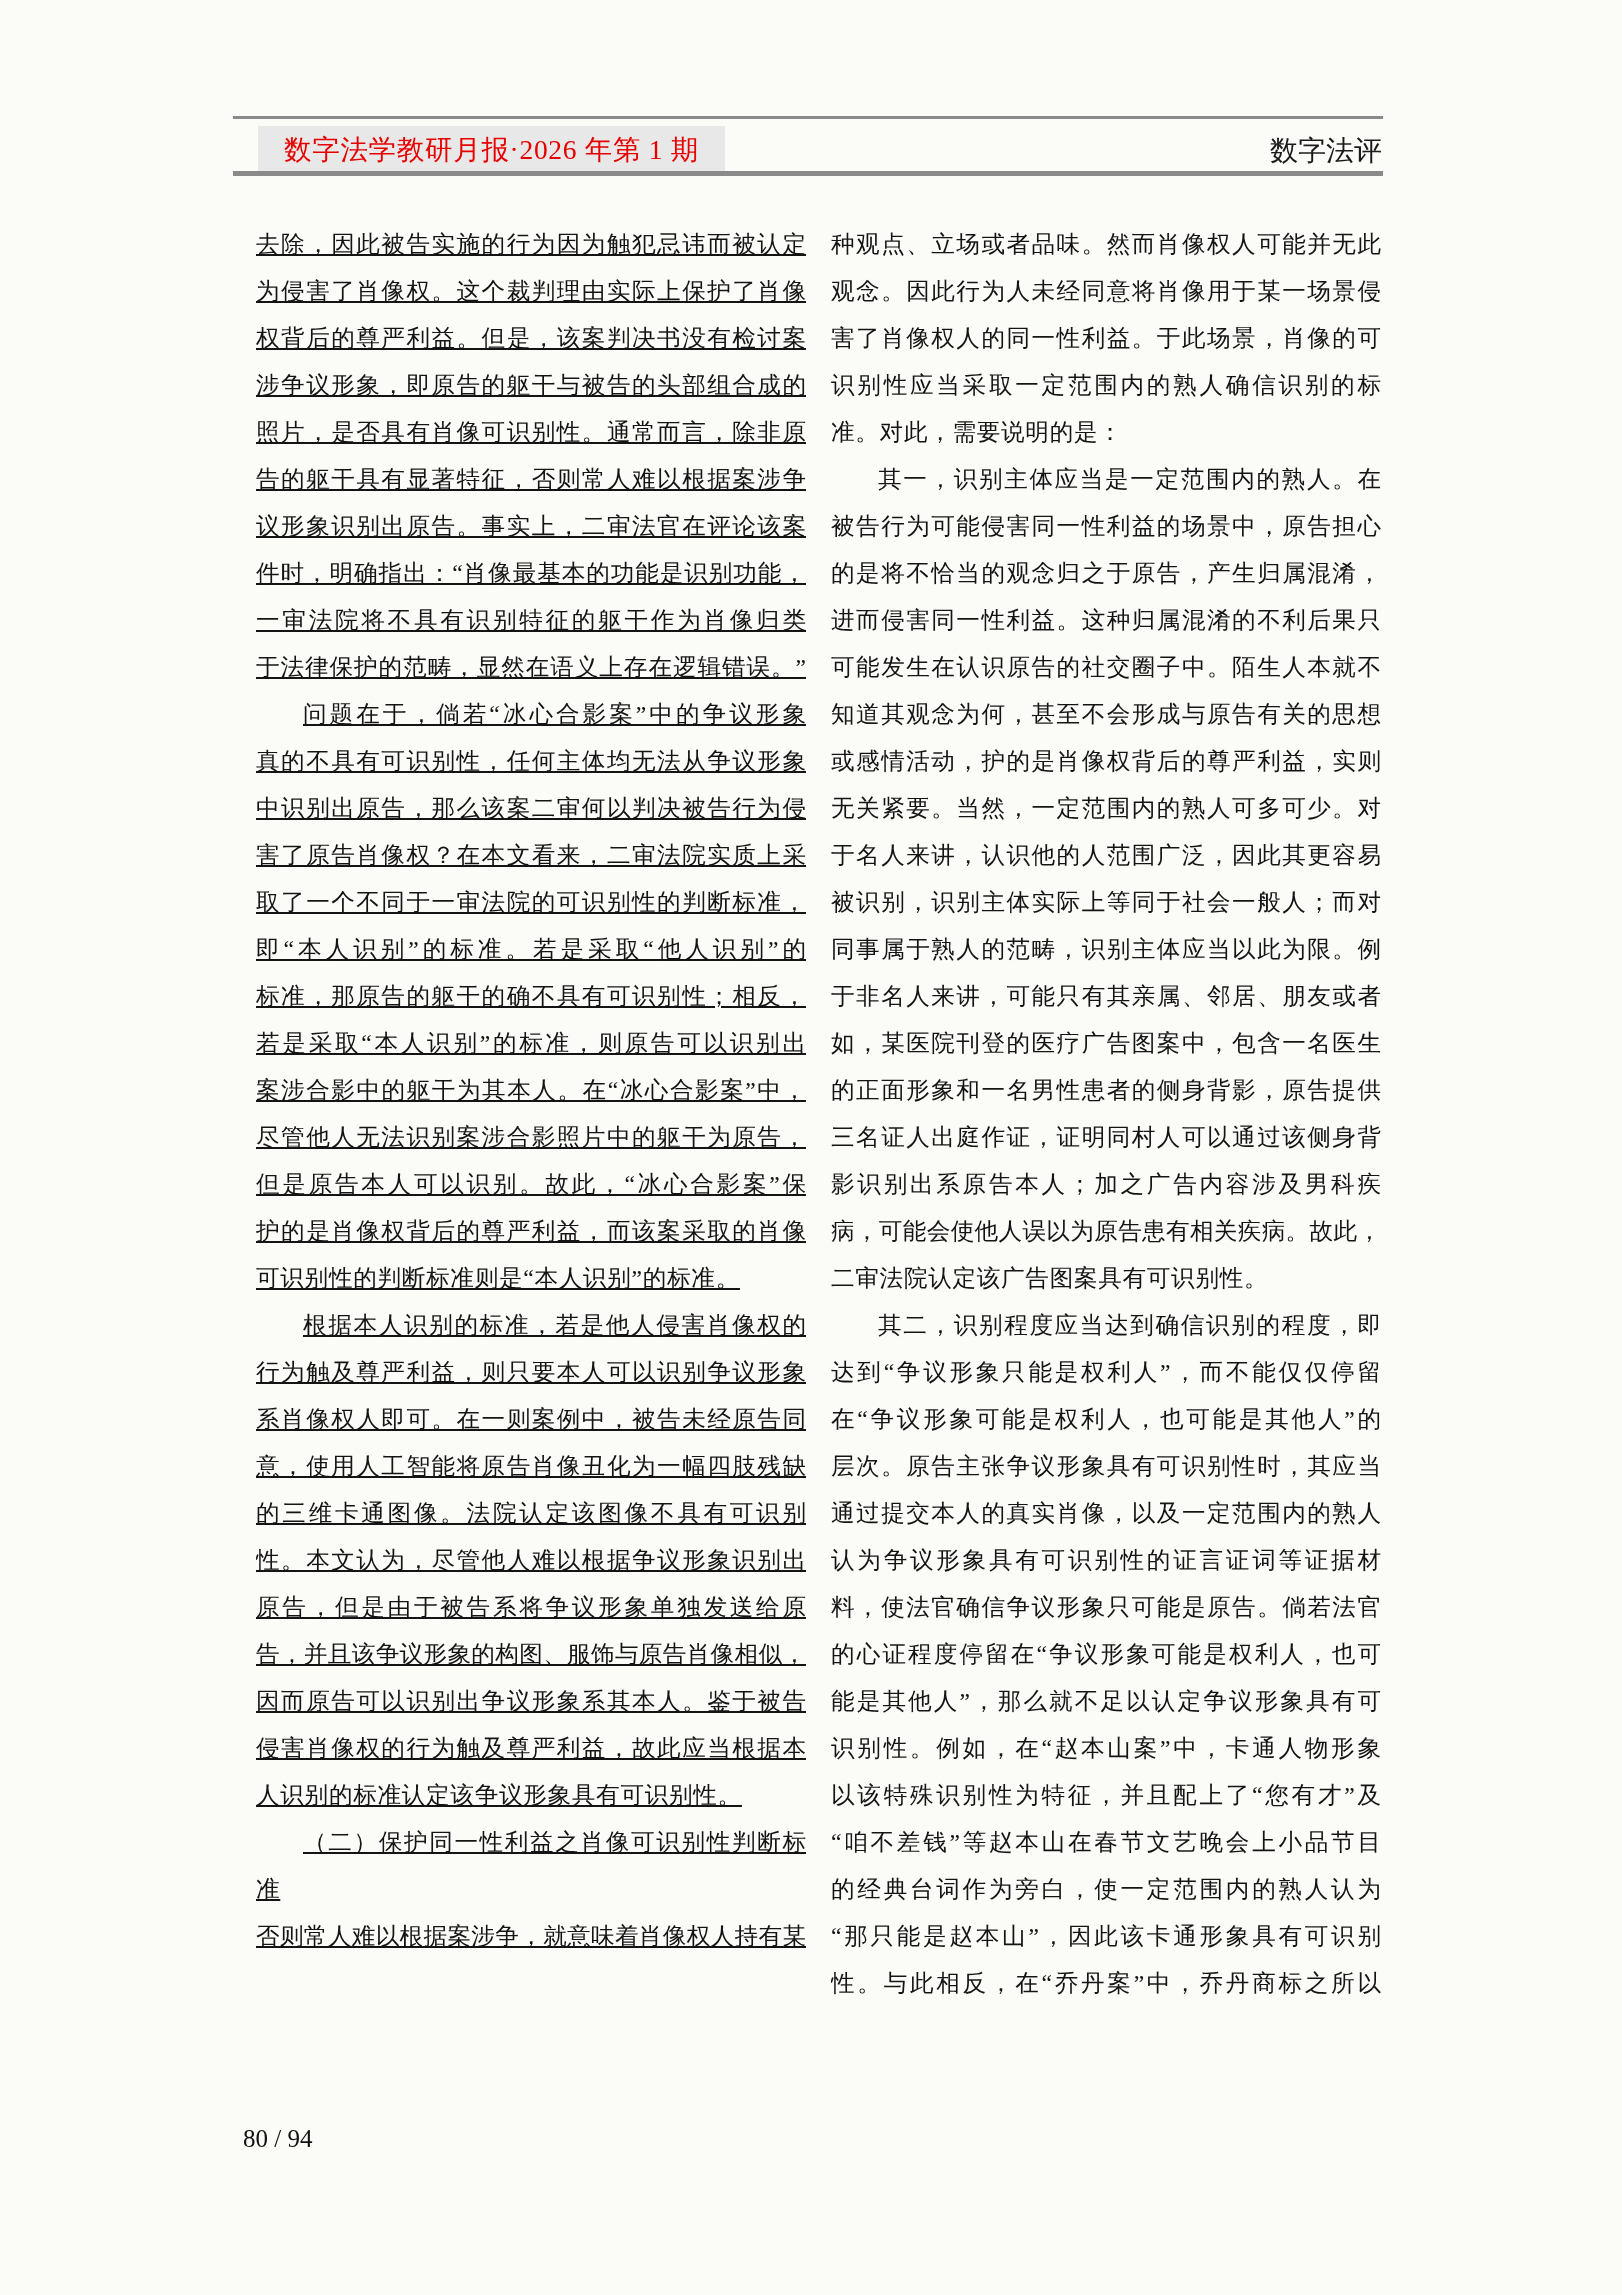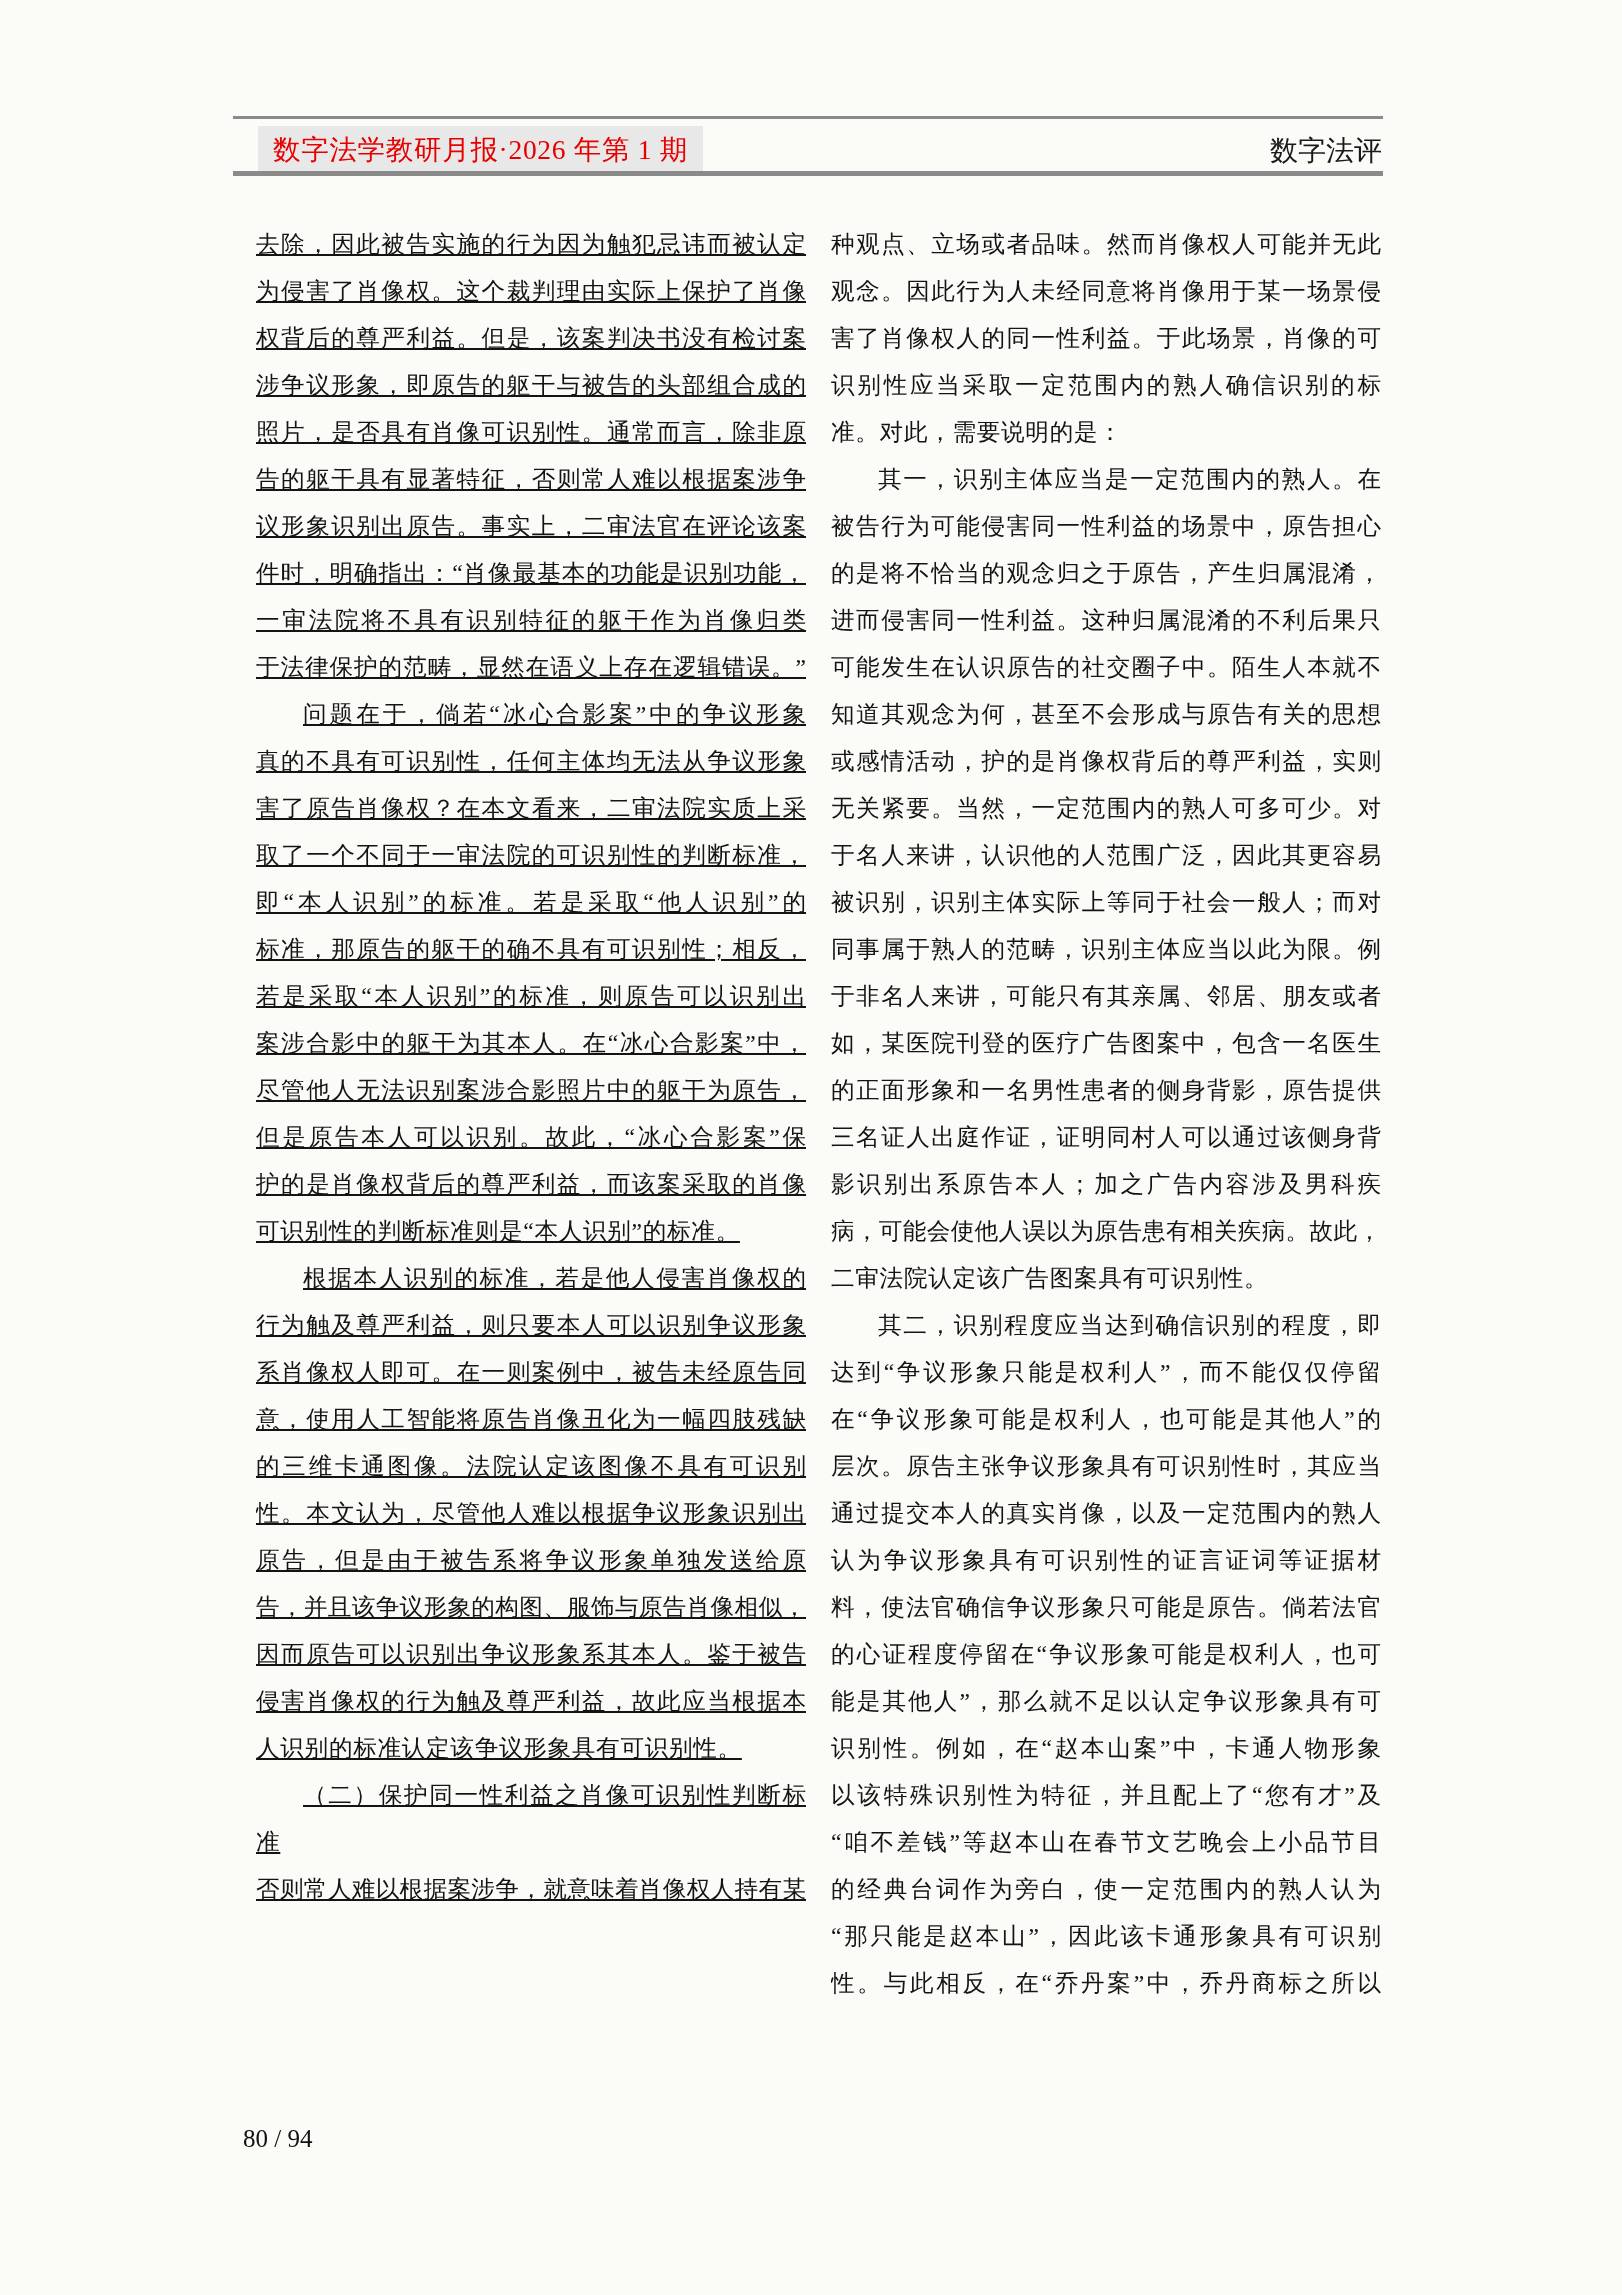--- a/index.html
+++ b/index.html
@@ -11,21 +11,21 @@
     color:#141414;
   }
   .page { position:absolute; inset:0; }
 
   .rule { position:absolute; left:233px; width:1150px; background:#8a8a8a; }
   #rule-top { top:116px; height:3.3px; }
   #rule-bottom { top:171px; height:4.6px; }
 
   .header-left-box {
     position:absolute; left:258px; top:126px; height:47px;
-    background:#e8e8e8; display:flex; align-items:center; padding:0 15px;
+    background:#e8e8e8; display:flex; align-items:center; padding:0 26px;
   }
   .header-left-text {
     color:#e60000; font-size:27.5px; white-space:nowrap; letter-spacing:0.7px;
   }
   .header-right {
     position:absolute; top:132px; right:241px;
     font-size:28px; color:#1a1a1a; white-space:nowrap;
   }
 
   .column { position:absolute; top:221px; width:550px; }
@@ -67,20 +67,21 @@
       <div class="line">权背后的尊严利益。但是，该案判决书没有检讨案</div>
       <div class="line">涉争议形象，即原告的躯干与被告的头部组合成的</div>
       <div class="line">照片，是否具有肖像可识别性。通常而言，除非原</div>
       <div class="line">告的躯干具有显著特征，否则常人难以根据案涉争</div>
       <div class="line">议形象识别出原告。事实上，二审法官在评论该案</div>
       <div class="line">件时，明确指出：“肖像最基本的功能是识别功能，</div>
       <div class="line">一审法院将不具有识别特征的躯干作为肖像归类</div>
       <div class="line">于法律保护的范畴，显然在语义上存在逻辑错误。”</div>
       <div class="line indent">问题在于，倘若“冰心合影案”中的争议形象</div>
       <div class="line">真的不具有可识别性，任何主体均无法从争议形象</div>
+      <div class="line">中识别出原告，那么该案二审何以判决被告行为侵</div>
       <div class="line">害了原告肖像权？在本文看来，二审法院实质上采</div>
       <div class="line">取了一个不同于一审法院的可识别性的判断标准，</div>
       <div class="line">即“本人识别”的标准。若是采取“他人识别”的</div>
       <div class="line">标准，那原告的躯干的确不具有可识别性；相反，</div>
       <div class="line">若是采取“本人识别”的标准，则原告可以识别出</div>
       <div class="line">案涉合影中的躯干为其本人。在“冰心合影案”中，</div>
       <div class="line">尽管他人无法识别案涉合影照片中的躯干为原告，</div>
       <div class="line">但是原告本人可以识别。故此，“冰心合影案”保</div>
       <div class="line">护的是肖像权背后的尊严利益，而该案采取的肖像</div>
       <div class="line flush">可识别性的判断标准则是“本人识别”的标准。</div>

